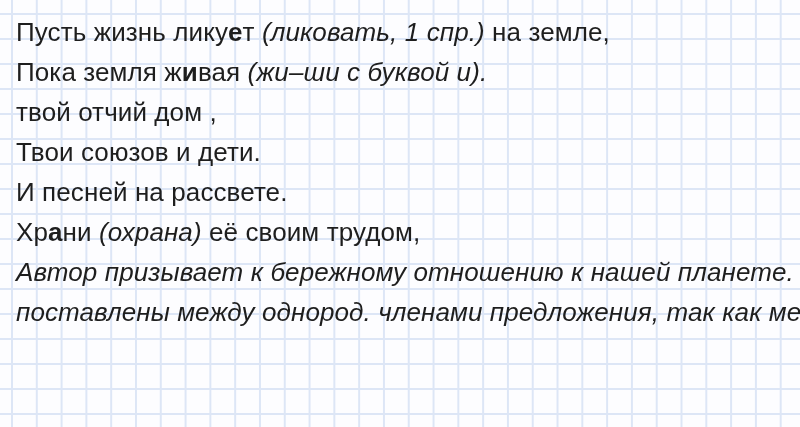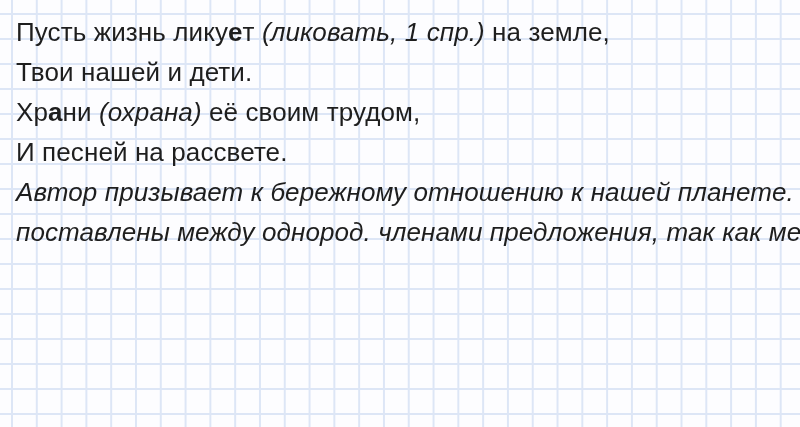--- a/index.html
+++ b/index.html
@@ -37,19 +37,21 @@
   .line { white-space: nowrap; }
   .seg-bold { font-weight: 700; }
   .seg-italic { font-style: italic; }
 </style>
 </head>
 <body>
 
 <div class="sheet">
   <div class="text-block">
       <div class="line"><span>Пусть жизнь лику</span><span class="seg-bold">е</span><span>т </span><span class="seg-italic">(ликовать, 1 спр.)</span><span> на земле,</span></div>
-      <div class="line"><span>Твои нашей и дети.</span></div>
+      <div class="line"><span>Пока земля ж</span><span class="seg-bold">и</span><span>вая </span><span class="seg-italic">(жи–ши с буквой и).</span></div>
+      <div class="line"><span>твой отчий дом ,</span></div>
+      <div class="line"><span>Твои союзов и дети.</span></div>
+      <div class="line"><span>И песней на рассвете.</span></div>
       <div class="line"><span>Хр</span><span class="seg-bold">а</span><span>ни </span><span class="seg-italic">(охрана)</span><span> её своим трудом,</span></div>
-      <div class="line"><span>И песней на рассвете.</span></div>
       <div class="line"><span class="seg-italic">Автор призывает к бережному отношению к нашей планете. Запятые</span></div>
       <div class="line"><span class="seg-italic">поставлены между однород. членами предложения, так как между ними</span></div>
     </div>
 </div>
 
 </body></html>

